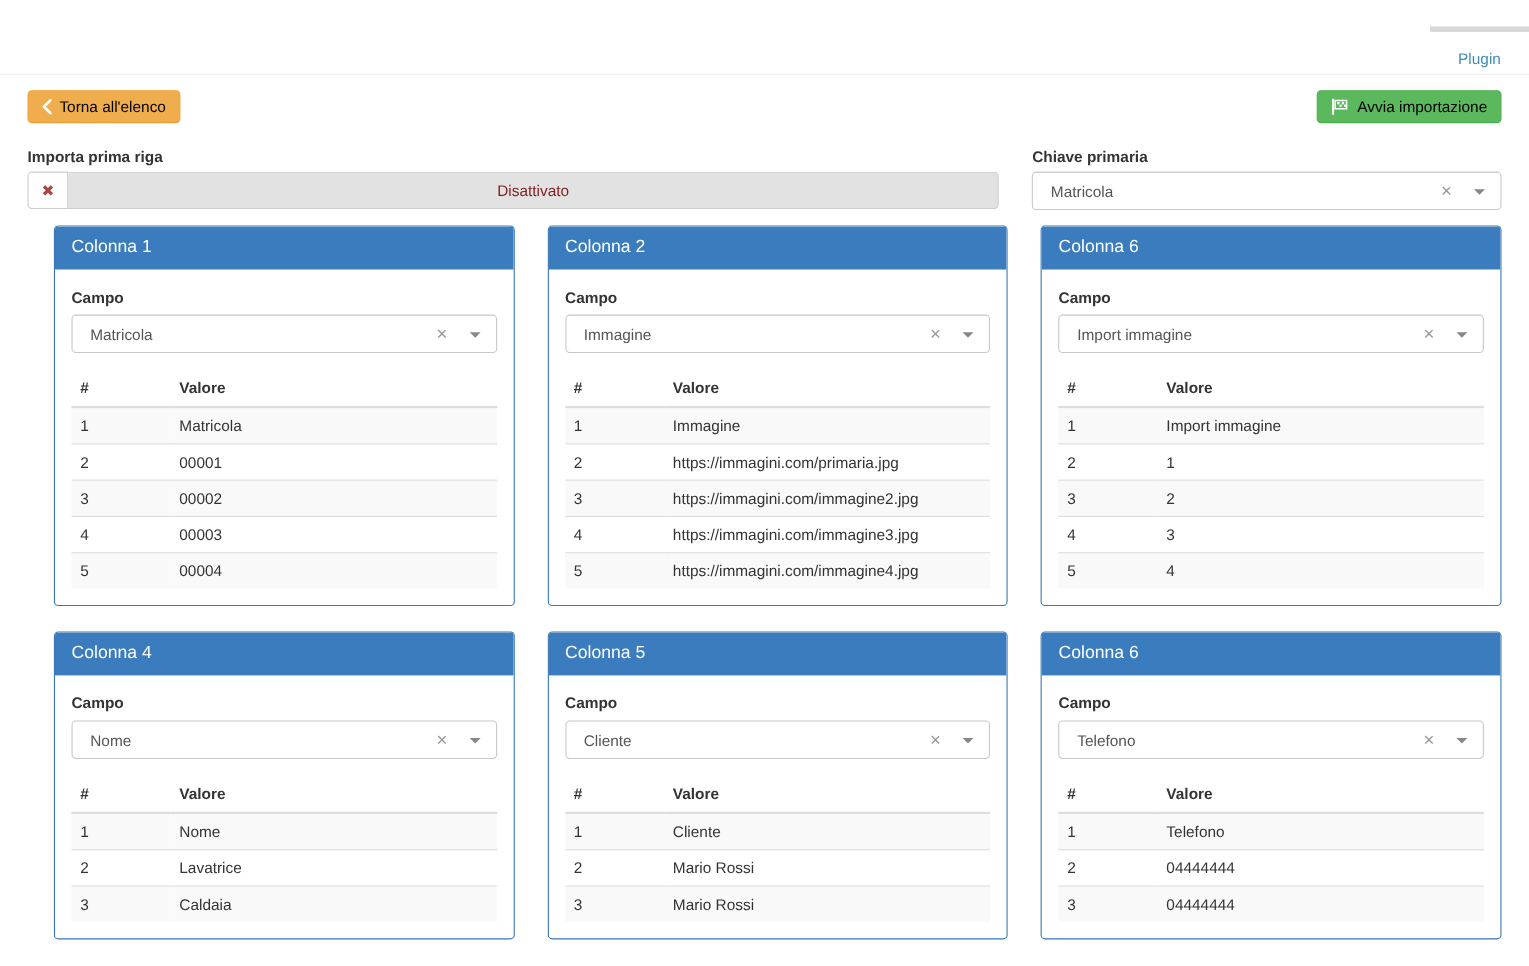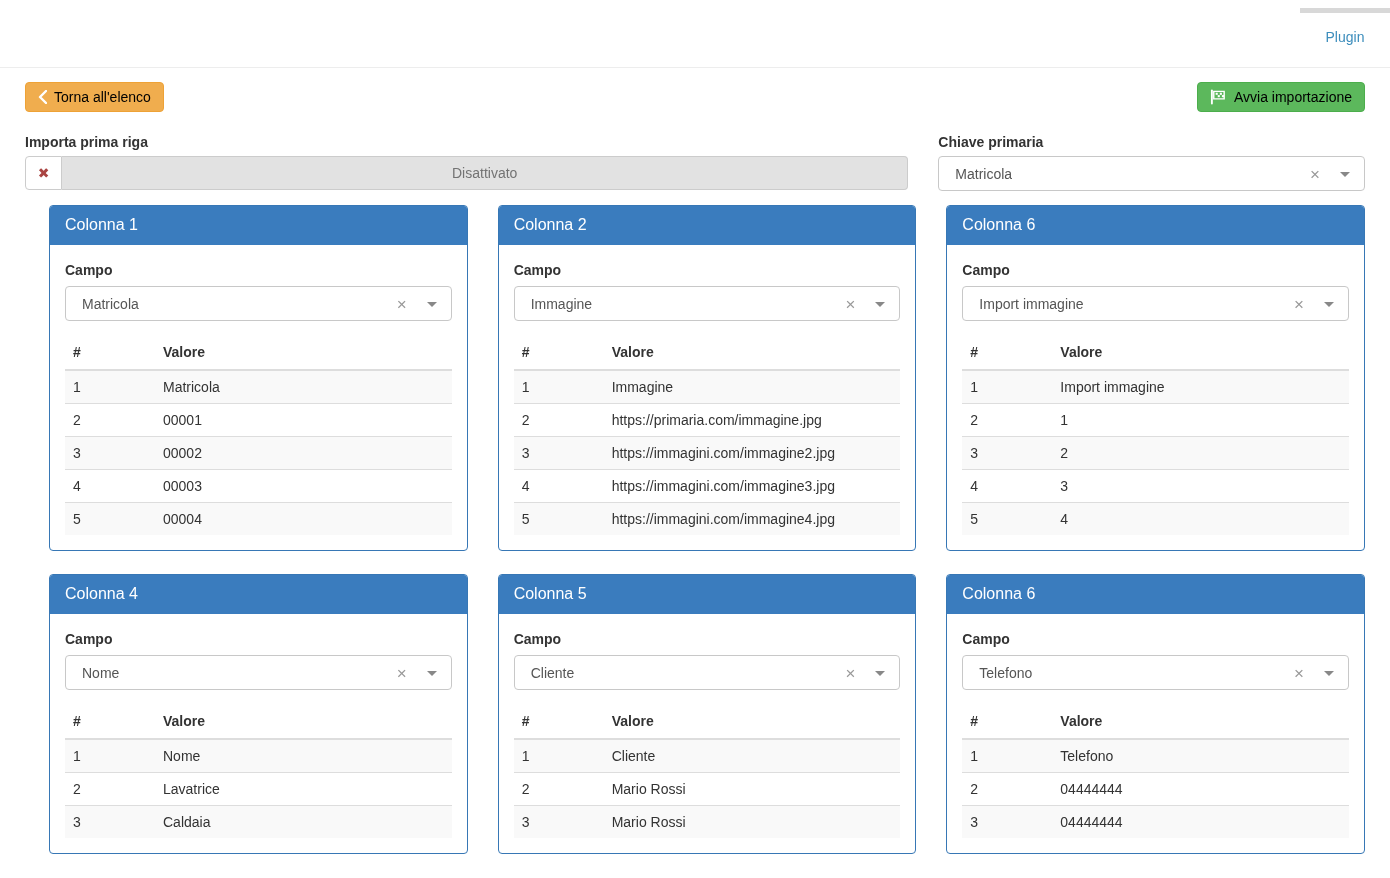--- a/index.html
+++ b/index.html
@@ -18,21 +18,21 @@
     border-left: 1px solid #f4f4f4; border-right: 1px solid #f0f0f0;
     display: flex; align-items: center; justify-content: center; gap: 10px;
   }
   .tab-title { font-size: 22px; color: #333; }
   .btn-plus {
     width: 30px; height: 30px; background: #337ab7; border: 1px solid #2e6da4;
     border-radius: 4px; color: #fff; font-size: 17px; font-weight: bold;
     display: flex; align-items: center; justify-content: center; cursor: pointer;
   }
   .tab-plugin {
-    position: absolute; right: 0; top: 8px; height: 52px; width: 90px;
+    position: absolute; right: 0; top: 24px; height: 52px; width: 90px;
     border-top: 5px solid #d8d8d8;
     display: flex; align-items: center; justify-content: center;
   }
   .plugin-link { color: #3c8dbc; cursor: pointer; text-decoration: none; }
 
   
   .toolbar { display: flex; justify-content: space-between; padding: 14px 25px 0; }
   .btn { border-radius: 4px; padding: 6px 12px; font-size: 14px; color: #000000;
          display: inline-flex; align-items: center; gap: 7px; cursor: pointer; border: 1px solid transparent; }
   .btn-warning { background: #f0ad4e; border-color: #eea236; }
@@ -46,21 +46,21 @@
 
   .input-group { display: flex; height: 34px; }
   .input-group .addon {
     width: 37px; background: #fff; border: 1px solid #ccc; border-radius: 4px 0 0 4px;
     display: flex; align-items: center; justify-content: center;
     color: #a94442; font-weight: bold; font-size: 14px; cursor: pointer;
   }
   .input-group .control {
     flex: 1; background: #e2e2e2; border: 1px solid #ccc; border-left: 0;
     border-radius: 0 4px 4px 0; display: flex; align-items: center; justify-content: center;
-    color: #737373;
+    color: #7f1d1d;
   }
 
   .select {
     position: relative; height: 35px; background: #fff; border: 1px solid #c8c8c8;
     border-radius: 4px; display: flex; align-items: center;
     padding: 0 72px 0 16px; color: #555; cursor: pointer;
   }
   .select-value { overflow: hidden; white-space: nowrap; }
   .select-clear {
     position: absolute; right: 40px; top: 50%; transform: translateY(-50%);
@@ -202,21 +202,21 @@
             <th>Valore</th>
           </tr>
             </thead>
           <tbody>
             <tr>
                 <td>1</td>
                 <td>Immagine</td>
               </tr>
             <tr>
                 <td>2</td>
-                <td>https://primaria.com/immagine.jpg</td>
+                <td>https://immagini.com/primaria.jpg</td>
               </tr>
             <tr>
                 <td>3</td>
                 <td>https://immagini.com/immagine2.jpg</td>
               </tr>
             <tr>
                 <td>4</td>
                 <td>https://immagini.com/immagine3.jpg</td>
               </tr>
             <tr>

